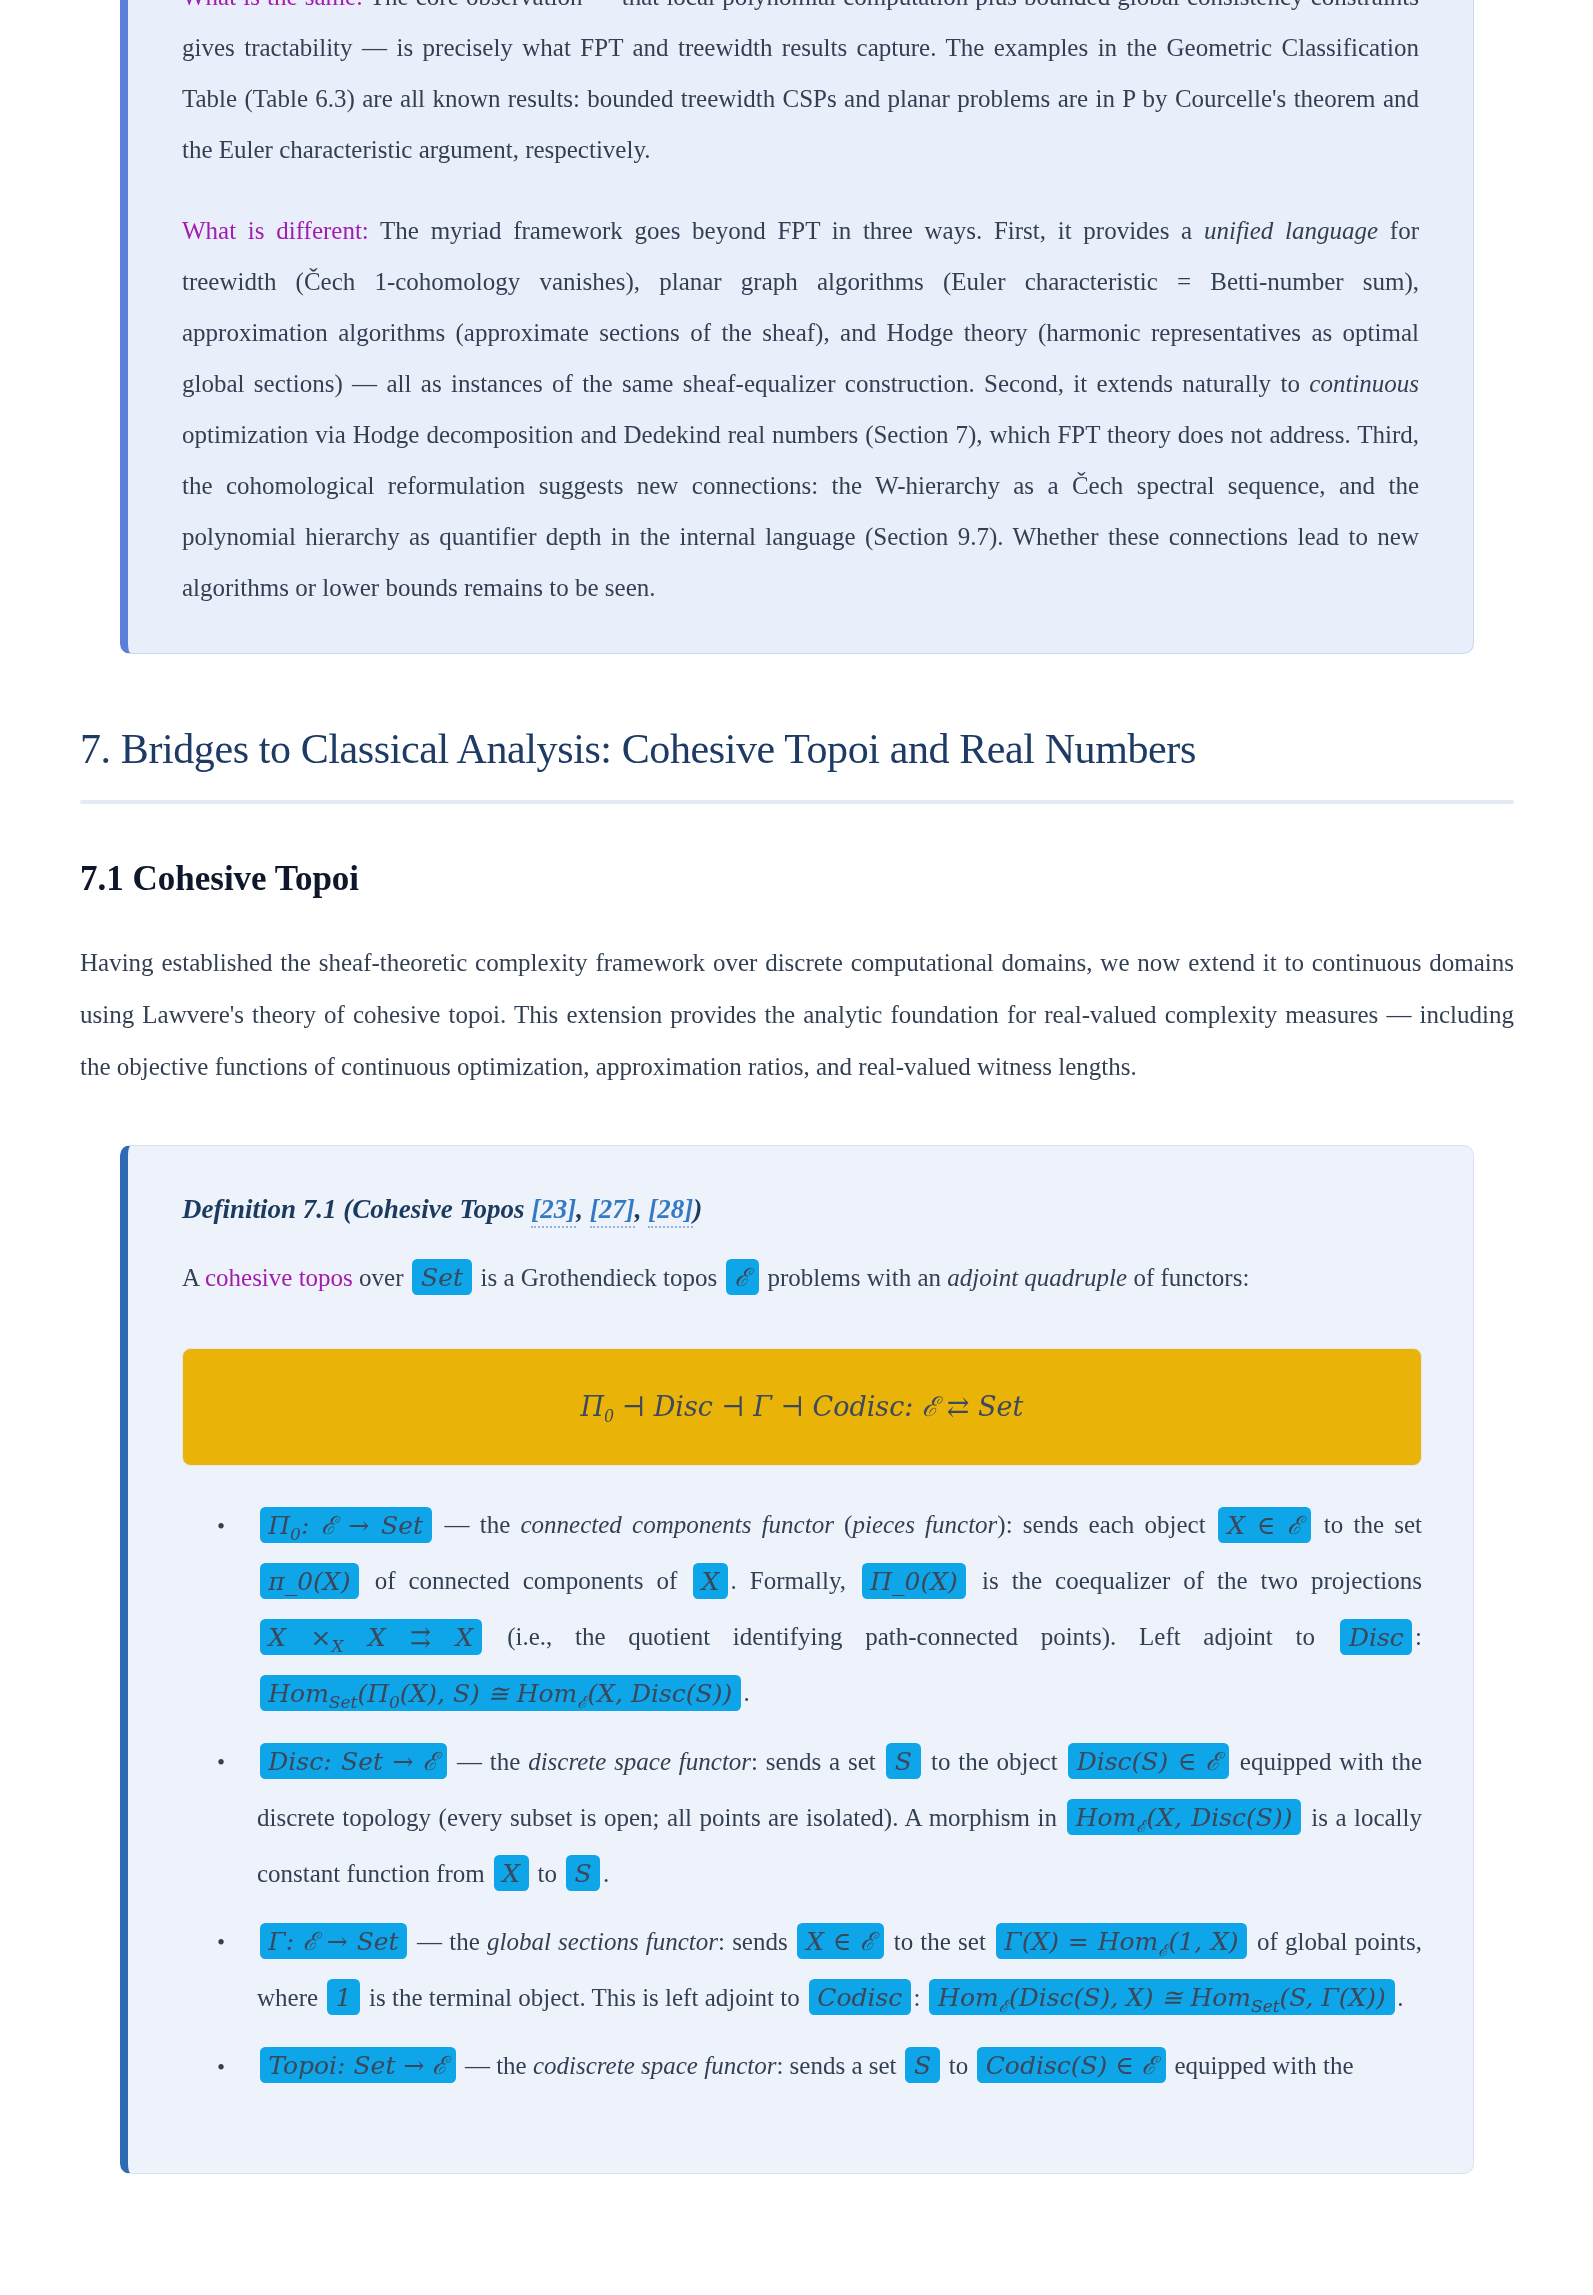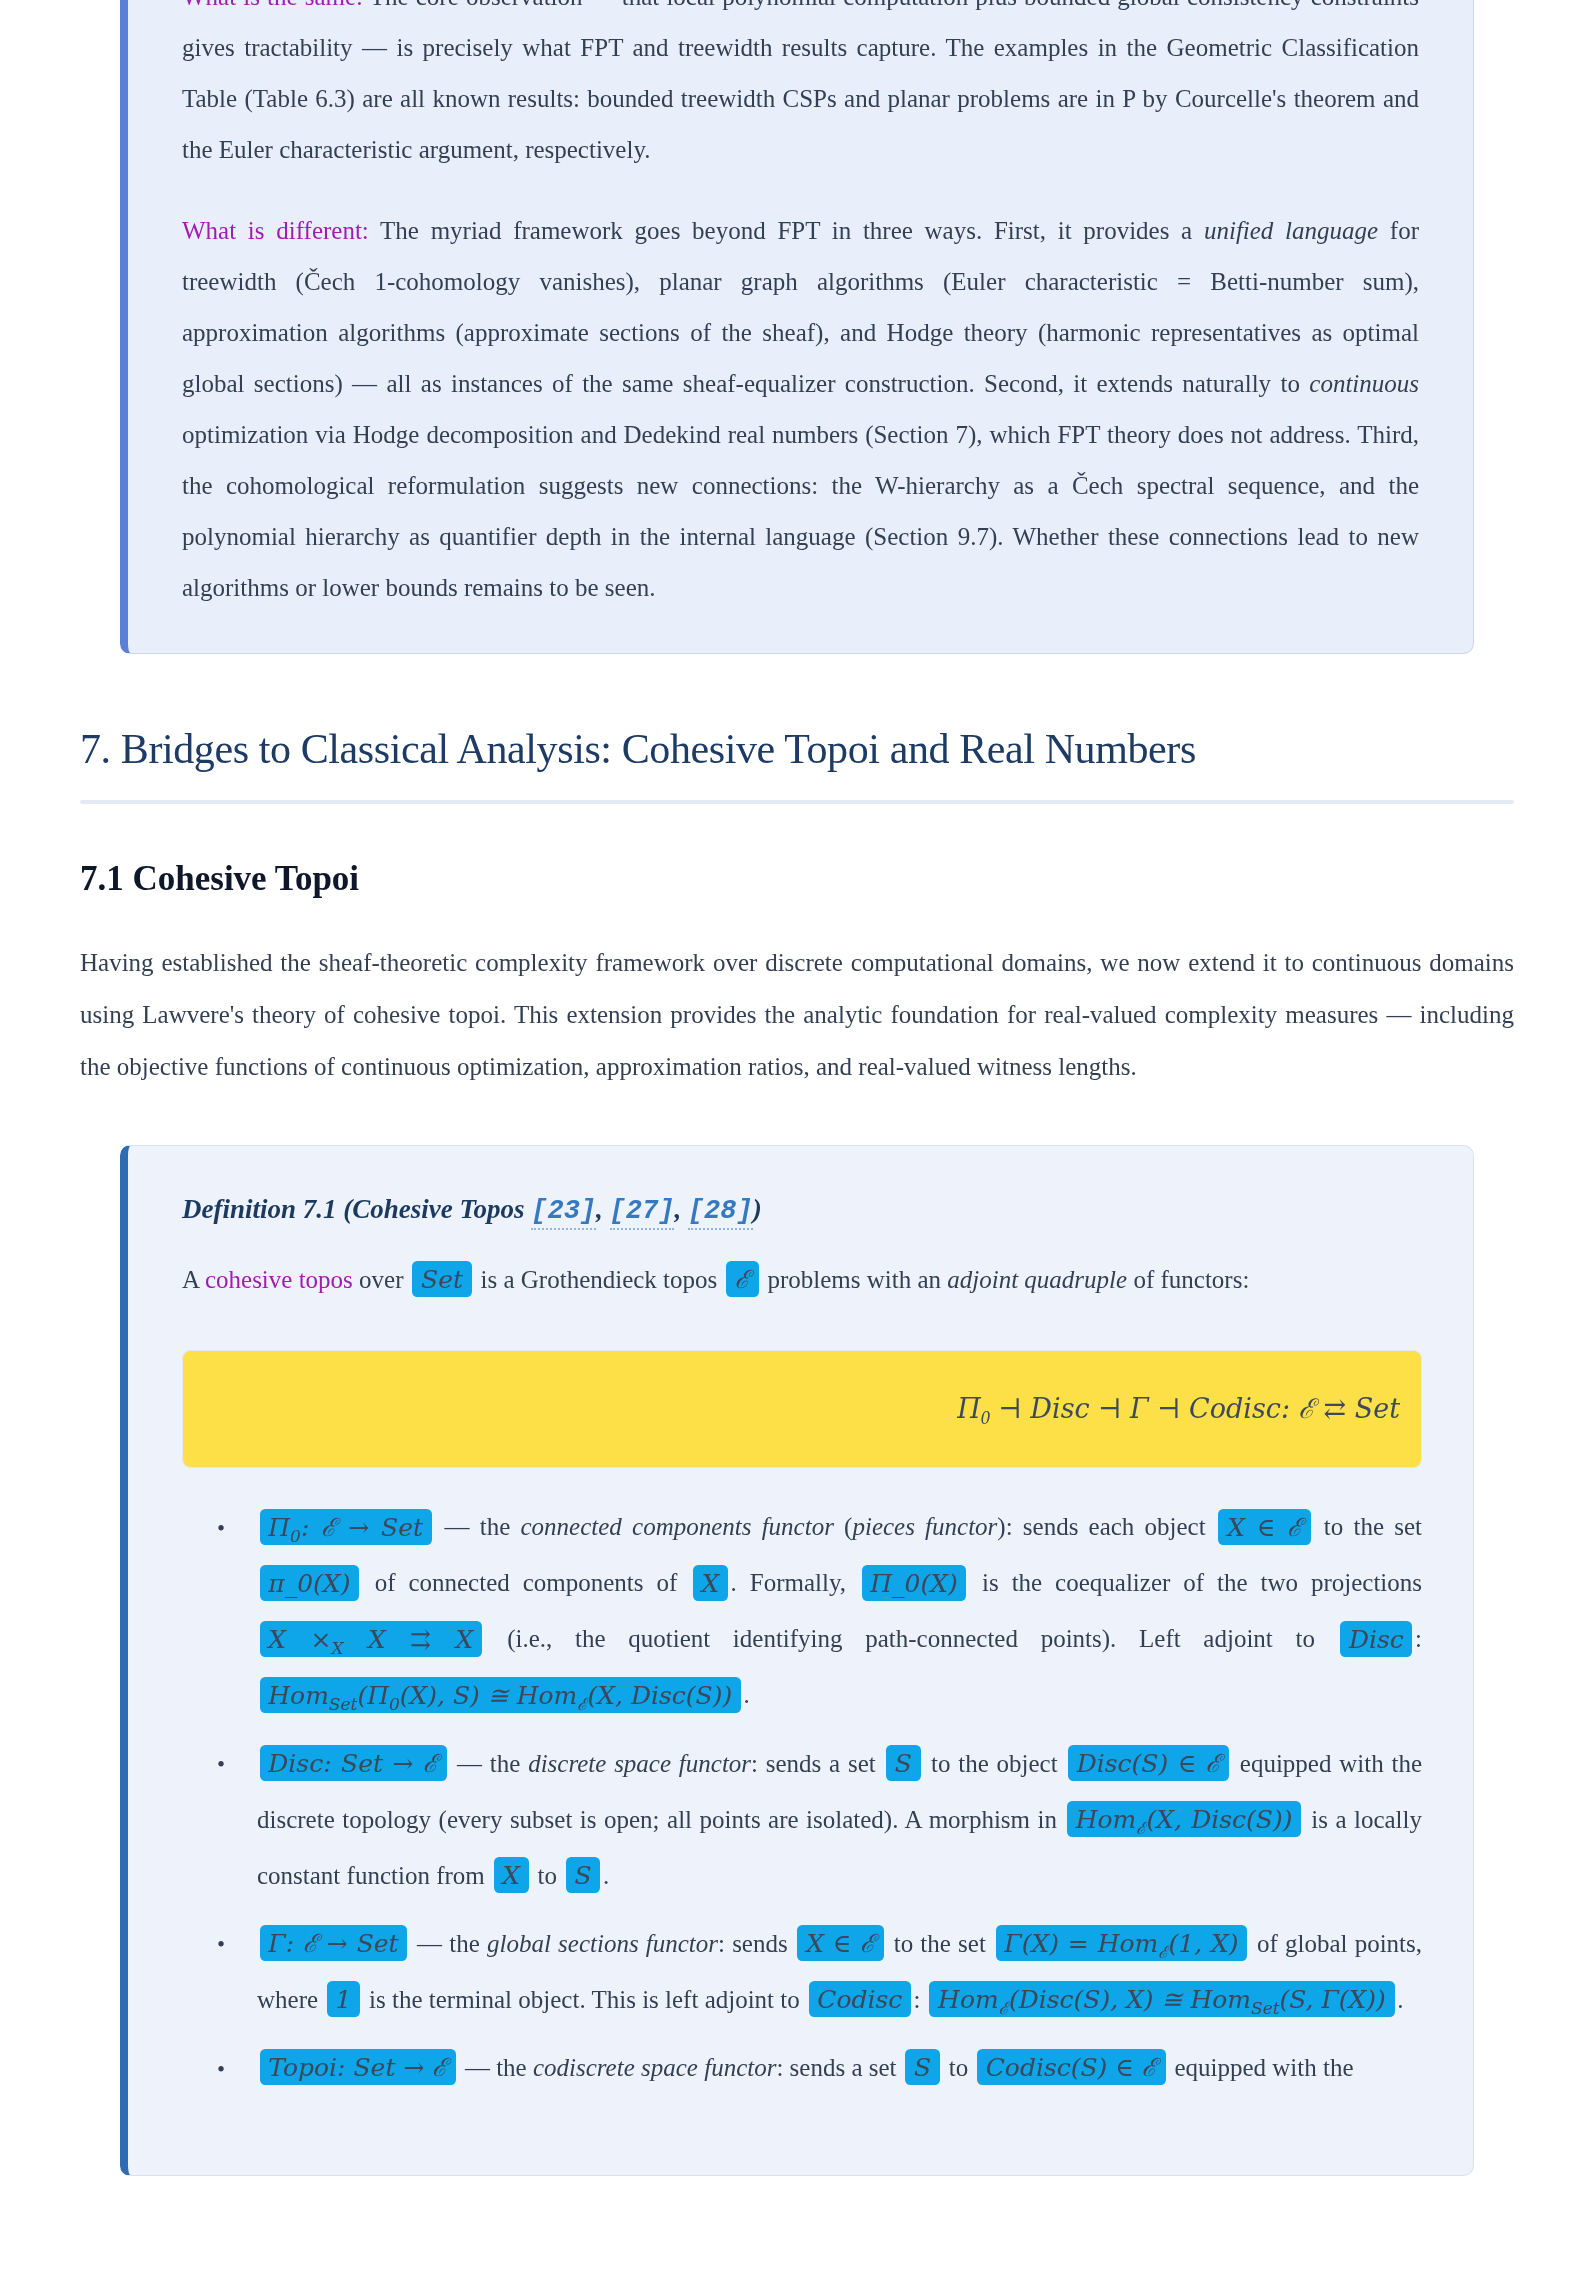--- a/index.html
+++ b/index.html
@@ -42,26 +42,26 @@
     margin-top:52px;
     background:#eef3fb;
     border:0.9px solid #d9e1f1;
     border-left:8.7px solid #2d6cb3;
     border-radius:10.5px;
     padding:45px 51px 79px 54px;
   }
   .def-title{font-size:27px;line-height:37px;color:#1c3a5e;font-weight:bold;font-style:italic;margin:0;}
   .s-a{
     color:#3579c0;font-weight:bold;font-style:italic;cursor:pointer;
-    text-decoration:none;border-bottom:2.6px dotted #8fb4dd;padding-bottom:1.7px;font-family:Liberation Mono, monospace;
+    text-decoration:none;border-bottom:2.6px dotted #8fb4dd;padding-bottom:1.7px;
   }
   .defbox .para{font-size:25px;line-height:47px;margin:26px 0 0 0;}
   .formula-box{
-    margin:47px 0 0 0;background:#fde047;border:0.9px solid #e3e7ef;border-radius:8.7px;
-    padding:40px 21px;text-align:right;font-size:27px;line-height:35px;color:#3d495c;
+    margin:47px 0 0 0;background:#eab308;border:0.9px solid #e3e7ef;border-radius:8.7px;
+    padding:40px 21px;text-align:center;font-size:27px;line-height:35px;color:#3d495c;
   }
   .para2{margin-top:45px !important;}
 
   ul.functors{margin:31.5px 0 0 0;padding:0 0 0 75px;list-style:none;}
   ul.functors li{
     position:relative;font-size:25px;line-height:56px;text-align:justify;margin-top:12.2px;
   }
   ul.functors li::before{
     content:"\2022";position:absolute;left:-40px;top:1.7px;font-size:23px;color:#333f52;
   }

